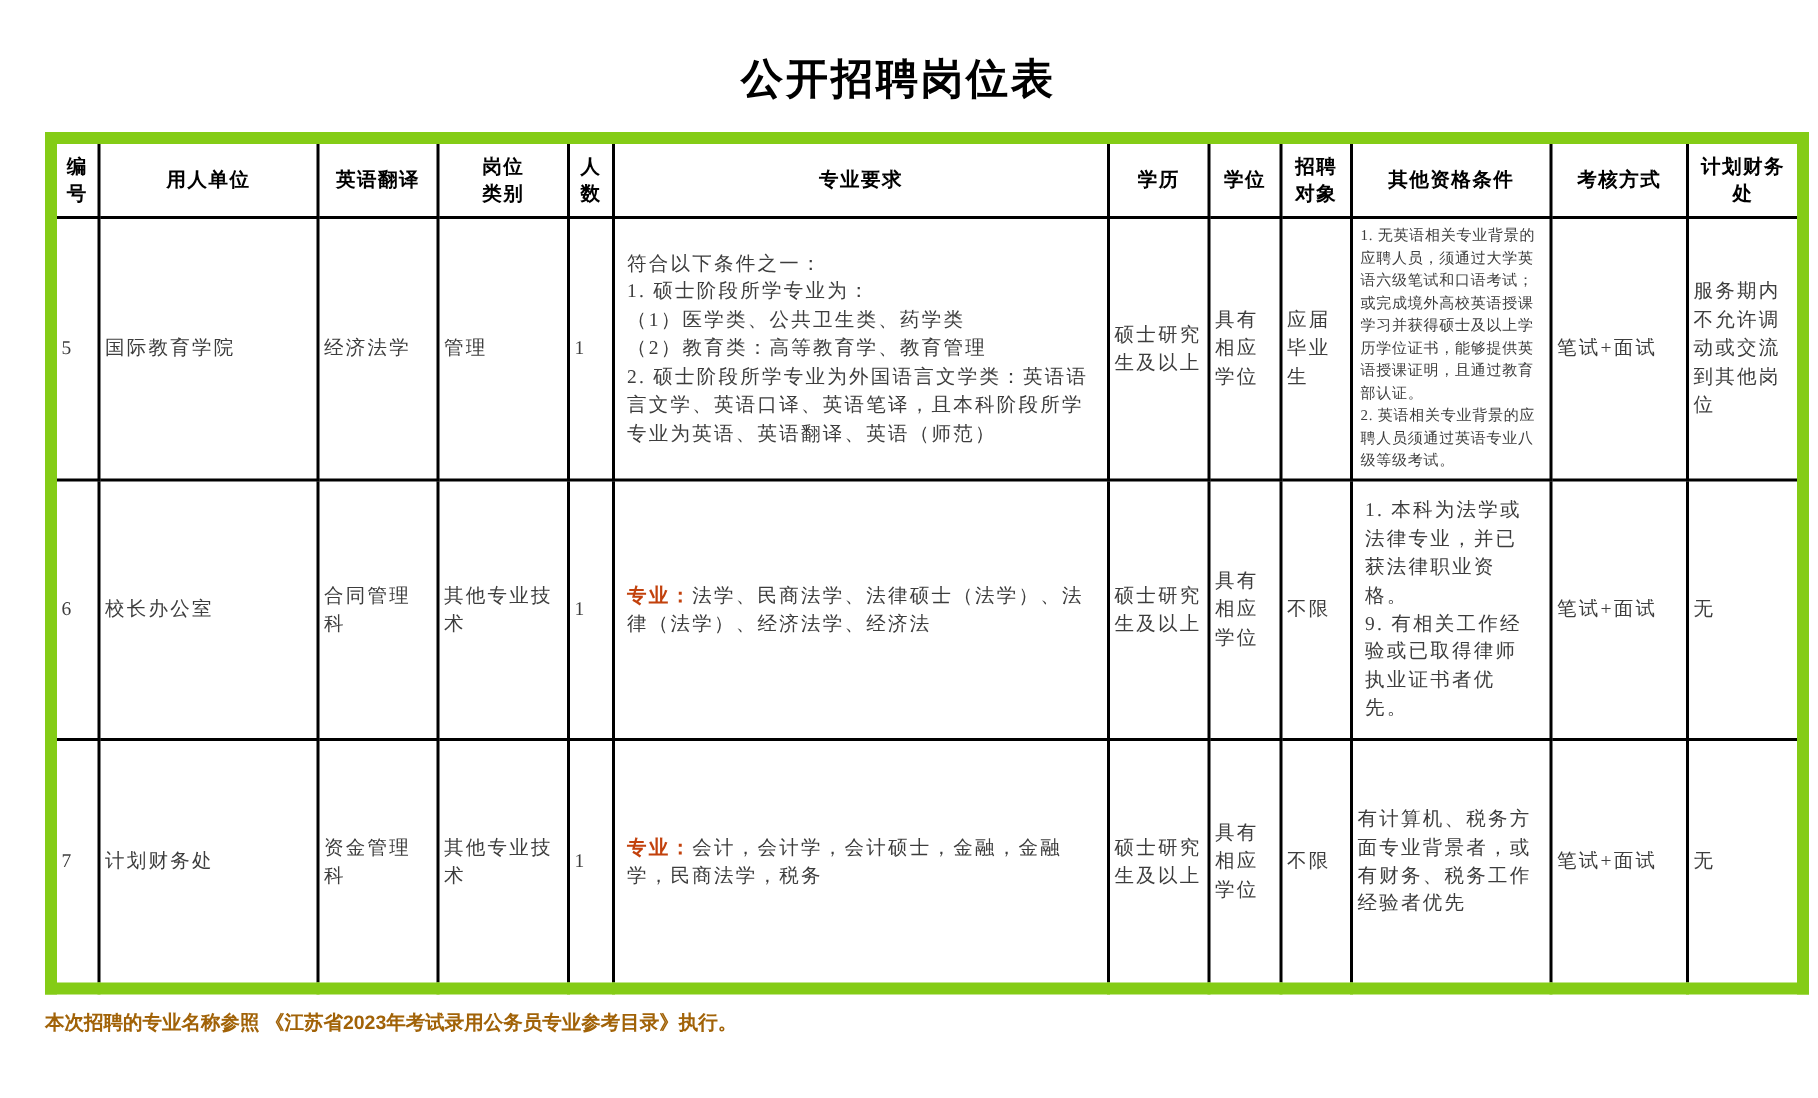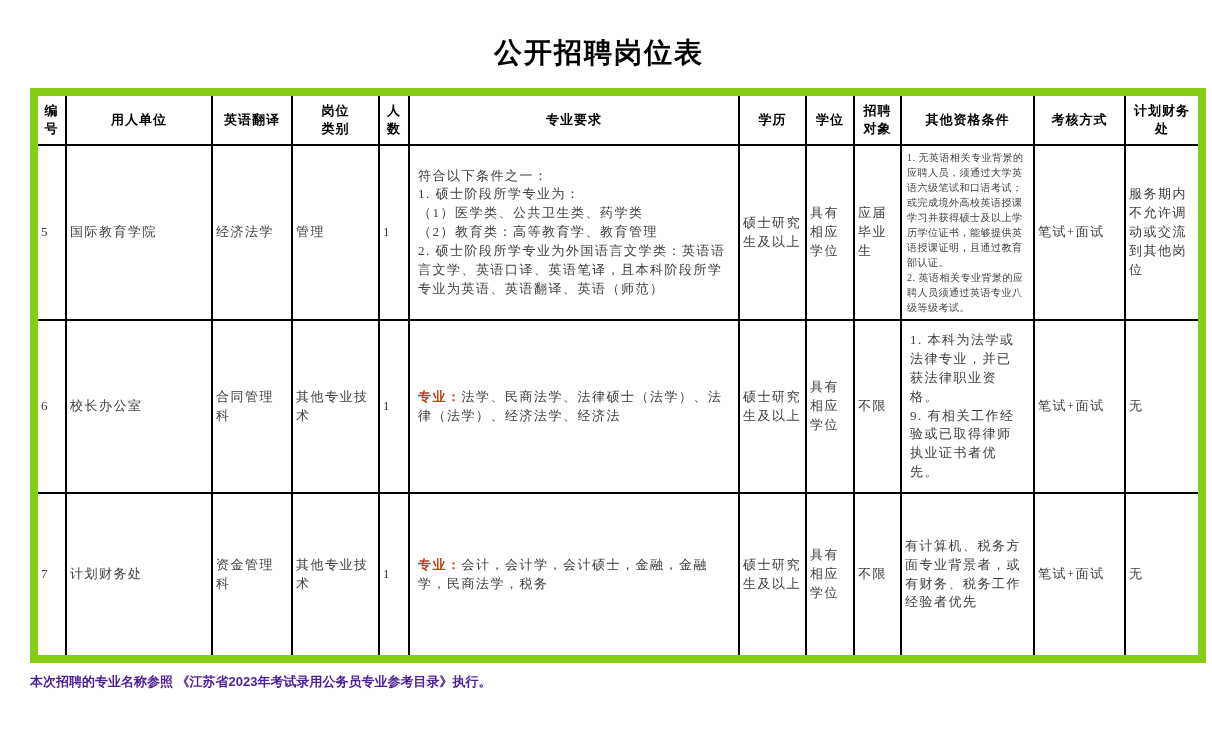--- a/index.html
+++ b/index.html
@@ -72,21 +72,21 @@
   .bold-prefix {
     font-weight: bold;
     color: #c2410c;
   }
   .footer-note {
     margin-left: 30px;
     margin-top: 10px;
     font-family: "Liberation Sans", sans-serif;
     font-weight: bold;
     font-size: 13px;
-    color: #4c1d95;
+    color: #a16207;
   }
 </style>
 </head>
 <body>
 
 <div class="page">
 
   <h1 class="title">公开招聘岗位表</h1>
 
   <table class="jobs">

